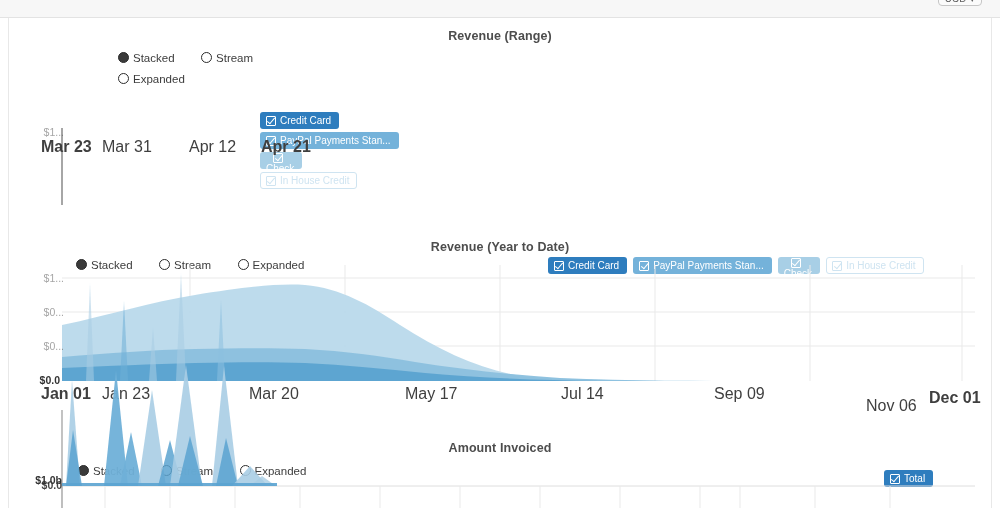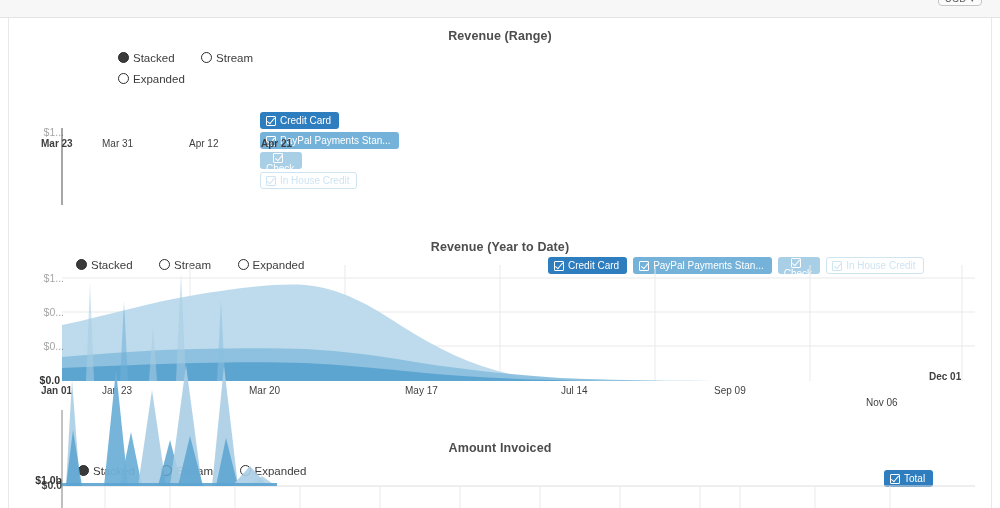--- a/index.html
+++ b/index.html
@@ -92,21 +92,21 @@
   .pill.c1 { background: #74b2da; }
   .pill.c2 { background: #a8cfe6; flex-direction: column; }
   .pill.c3 { background: #ffffff; border-color: #cfe4f1; color: #cfe4f1; }
   .pill.c3 .chk { border-color: #cfe4f1; }
   .pill.c3 .chk::after { border-color: #cfe4f1; }
 
   
   .plot { position: absolute; overflow: visible; }
   .plot svg { display: block; overflow: visible; }
   .axis-label {
-    position: absolute; font-size: 10px; color: #3f3f3f;
+    position: absolute; font-size: 16px; color: #3f3f3f;
     white-space: nowrap;
   }
   .axis-label.bold { font-weight: bold; }
   .ylab {
     position: absolute; font-size: 10.5px; color: #5a5a5a;
     text-align: right; white-space: nowrap;
   }
   .ylab.clip { overflow: hidden; }
   .ylab.bold { font-weight: bold; color: #333; }
 </style>
@@ -252,21 +252,21 @@
     <div class="ylab clip" style="left:28px; top:135px; width:36px; opacity:.55;">$0...</div>
     <div class="ylab bold" style="left:24px; top:169px; width:36px;">$0.0</div>
 
     <div class="axis-label bold" style="left:41px; top:180px;">Jan 01</div>
     <div class="axis-label" style="left:102px; top:180px;">Jan 23</div>
     <div class="axis-label" style="left:249px; top:180px;">Mar 20</div>
     <div class="axis-label" style="left:405px; top:180px;">May 17</div>
     <div class="axis-label" style="left:561px; top:180px;">Jul 14</div>
     <div class="axis-label" style="left:714px; top:180px;">Sep 09</div>
     <div class="axis-label" style="left:866px; top:192px;">Nov 06</div>
-    <div class="axis-label bold" style="left:929px; top:166px;">Dec 01</div>
+    <div class="axis-label bold" style="left:929px; top:184px;">Dec 01</div>
   </div>
 
   <div class="panel" style="top:410px;height:98px;padding-left:36px;">
 
     <div class="panel-title" style="top:31px;">Amount Invoiced</div>
 
     <div class="radio-group" style="left:78px; top:52px; width:300px;">
       <div class="radio on">
         <span class="dot"></span>
         <span>Stacked</span>

